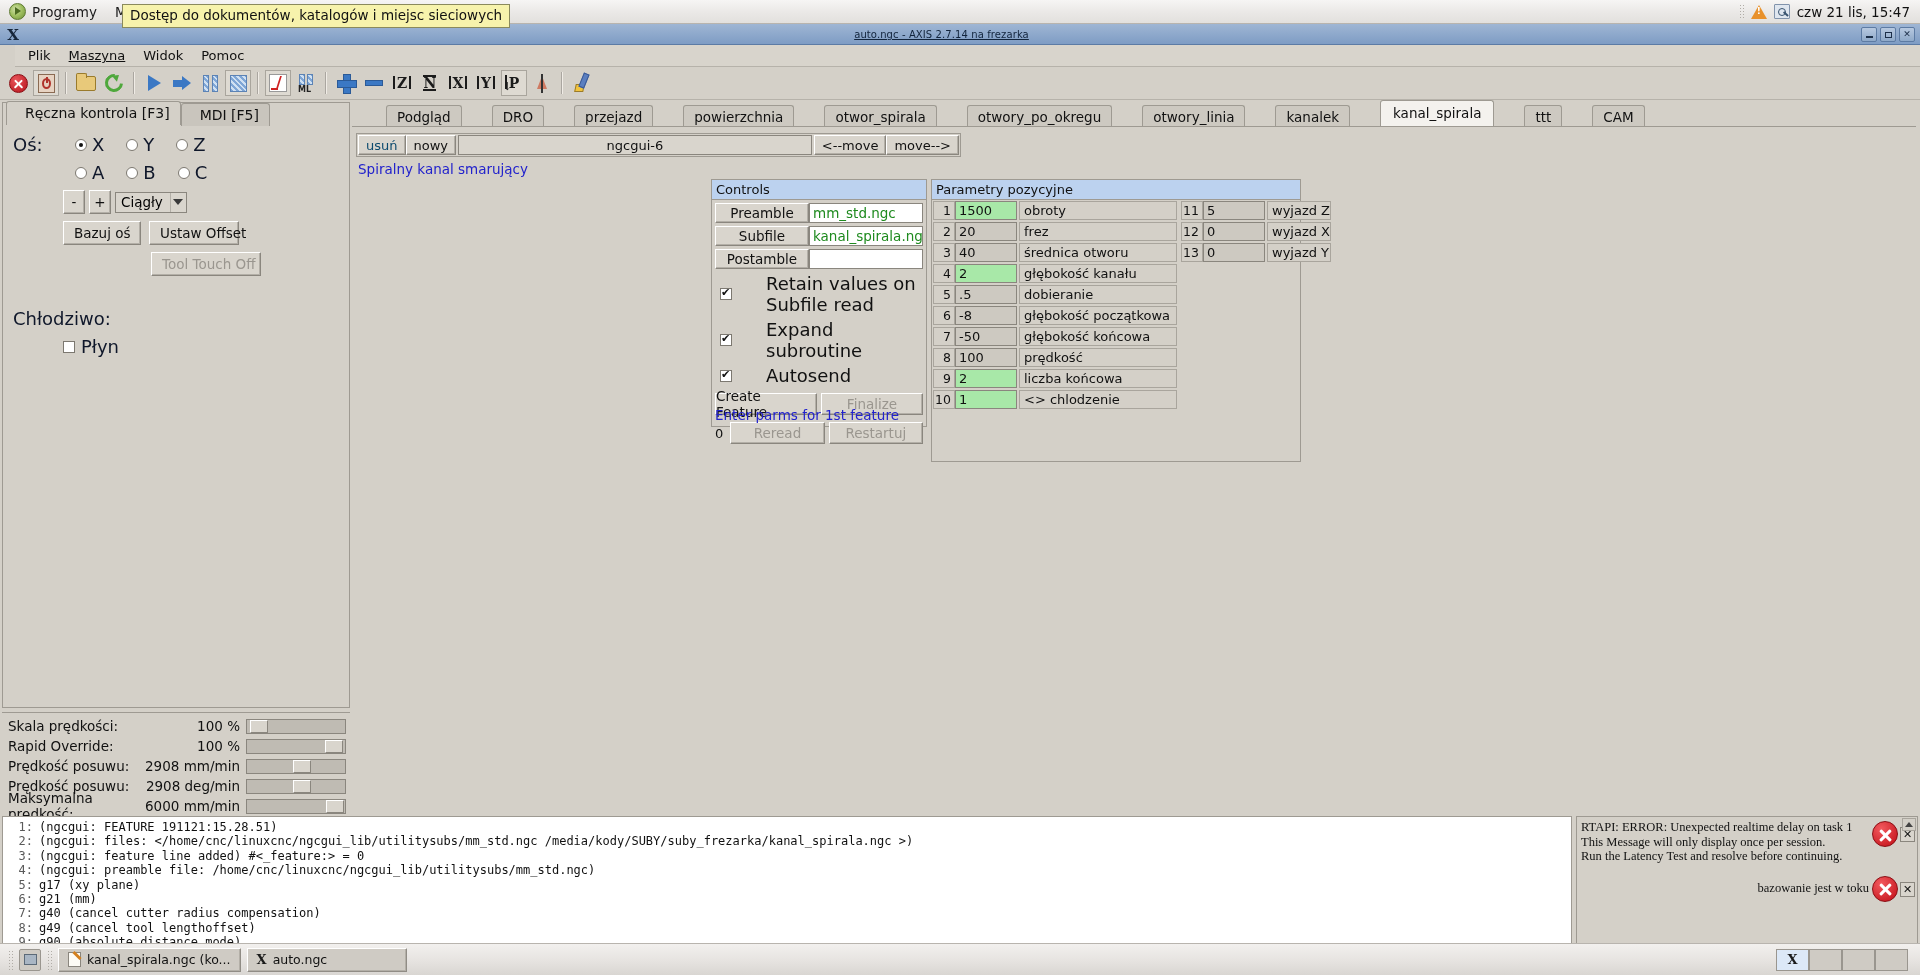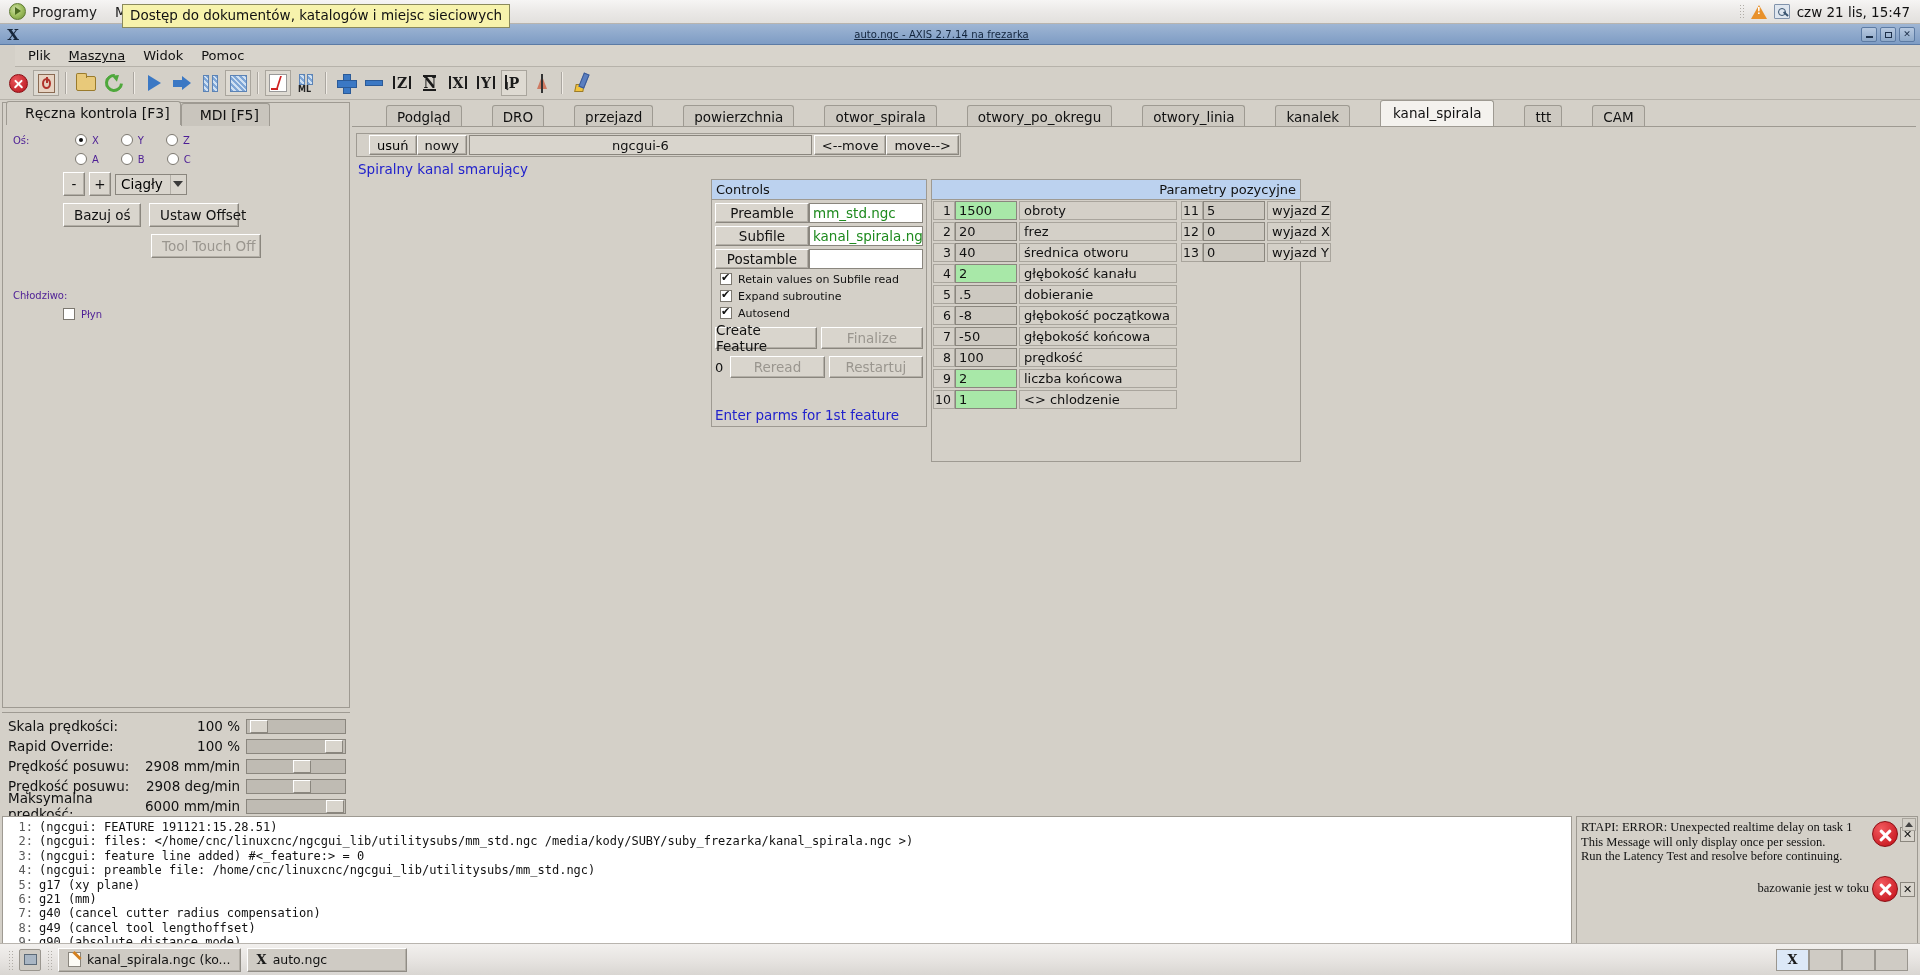--- a/index.html
+++ b/index.html
@@ -272,21 +272,21 @@
   .tabrow { display: flex; align-items: flex-end; height: 22px; padding-left: 3px; }
   .ltab {
     padding: 3px 10px 3px 18px; font-size: 14px; color: #111;
     border: 1px solid #9e9a92; border-bottom: none;
     border-radius: 3px 3px 0 0; background: #c9c5bd; margin-right: 0;
     position: relative; top: 1px;
   }
   .ltab.active { background: #d4d0c8; top: 0; padding-bottom: 4px; font-weight: normal; }
   #left-content { padding: 9px 10px 0 10px; }
   .row { display: flex; align-items: center; margin-bottom: 7px; }
-  .lbl { font-size: 10px; color: #4c1d95; }
+  .lbl { font-size: 18px; color: #0f172a; }
   .radio-wrap { display: flex; align-items: center; margin-right: 22px; }
   .radio {
     width: 12px; height: 12px; border-radius: 50%;
     background: #fff; border: 1.2px solid #7c7870; margin-right: 5px;
     display: inline-block; position: relative; flex: 0 0 auto;
   }
   .radio.on::after {
     content: ""; position: absolute; left: 3px; top: 3px;
     width: 4px; height: 4px; border-radius: 50%; background: #111;
   }
@@ -359,21 +359,21 @@
     position: absolute; left: 4px; top: 6px; width: 605px; height: 24px;
     display: flex; align-items: center; border: 1px solid #9e9a92; background: #d4d0c8;
     padding: 1px;
   }
   .ngc-btn {
     background: #d9d5cd; border: 1px solid #fff; border-right-color: #8a867e;
     border-bottom-color: #8a867e; box-shadow: inset -1px -1px 0 #b3afa7;
     padding: 2px 7px; font-size: 13px; color: #111; height: 20px;
     display: flex; align-items: center;
   }
-  .ngc-btn.dis { color: #000000; margin-left: 11px; }
+  .ngc-btn.dis { color: #0c4a6e; }
   #ngc-title-field {
     flex: 1; height: 20px; background: #d9d5cd; border: 1px solid #8a867e;
     display: flex; align-items: center; justify-content: center;
     font-size: 13px; color: #111; margin: 0 2px;
   }
   #ngc-subtitle {
     position: absolute; left: 6px; top: 34px; font-size: 13.5px; color: #2222cc;
   }
 
   
@@ -390,37 +390,37 @@
     width: 94px; height: 20px; background: #d9d5cd;
     border: 1px solid #fff; border-right-color: #8a867e; border-bottom-color: #8a867e;
     box-shadow: inset -1px -1px 0 #b3afa7; font-size: 13.5px; color: #111;
     display: flex; align-items: center; justify-content: center;
   }
   .ctl-field {
     flex: 1; height: 20px; background: #fff; border: 1px solid #8a867e;
     font-size: 13.5px; color: #1e8a1e; padding: 0 3px; display: flex;
     align-items: center; overflow: hidden; white-space: nowrap;
   }
-  .chk-row { display: flex; align-items: flex-start; margin: 4px 0 0 8px; font-size: 11px; color: #111; }
+  .chk-row { display: flex; align-items: center; margin: 4px 0 0 8px; font-size: 18px; color: #111; gap: 28px; }
   .two-btn { display: flex; gap: 4px; margin: 7px 3px 0 3px; }
   .two-btn .btn2 {
     flex: 1; height: 22px; background: #d9d5cd; border: 1px solid #fff;
     border-right-color: #8a867e; border-bottom-color: #8a867e;
     box-shadow: inset -1px -1px 0 #b3afa7; font-size: 13.5px; color: #111;
     display: flex; align-items: center; justify-content: center;
   }
   .two-btn .btn2.dis { color: #9a968f; }
   #ctl-status {
     position: absolute; left: 3px; bottom: 3px; font-size: 13.5px; color: #2222cc;
   }
 
   
   #params-box {
     position: absolute; left: 579px; top: 52px; width: 370px; height: 283px;
-    border: 1px solid #9e9a92; background: #d4d0c8; text-align: right;
+    border: 1px solid #9e9a92; background: #d4d0c8;
   }
   .p-rows { display: flex; padding: 1px; }
   .p-col { display: flex; flex-direction: column; }
   .p-row { display: flex; align-items: center; margin-bottom: 2px; }
   .p-idx {
     width: 22px; height: 19px; background: #d4d0c8; border: 1px solid #a9a59d;
     font-size: 12.5px; color: #111; display: flex; align-items: center;
     justify-content: flex-end; padding-right: 3px; flex: 0 0 auto;
   }
   .p-val {

